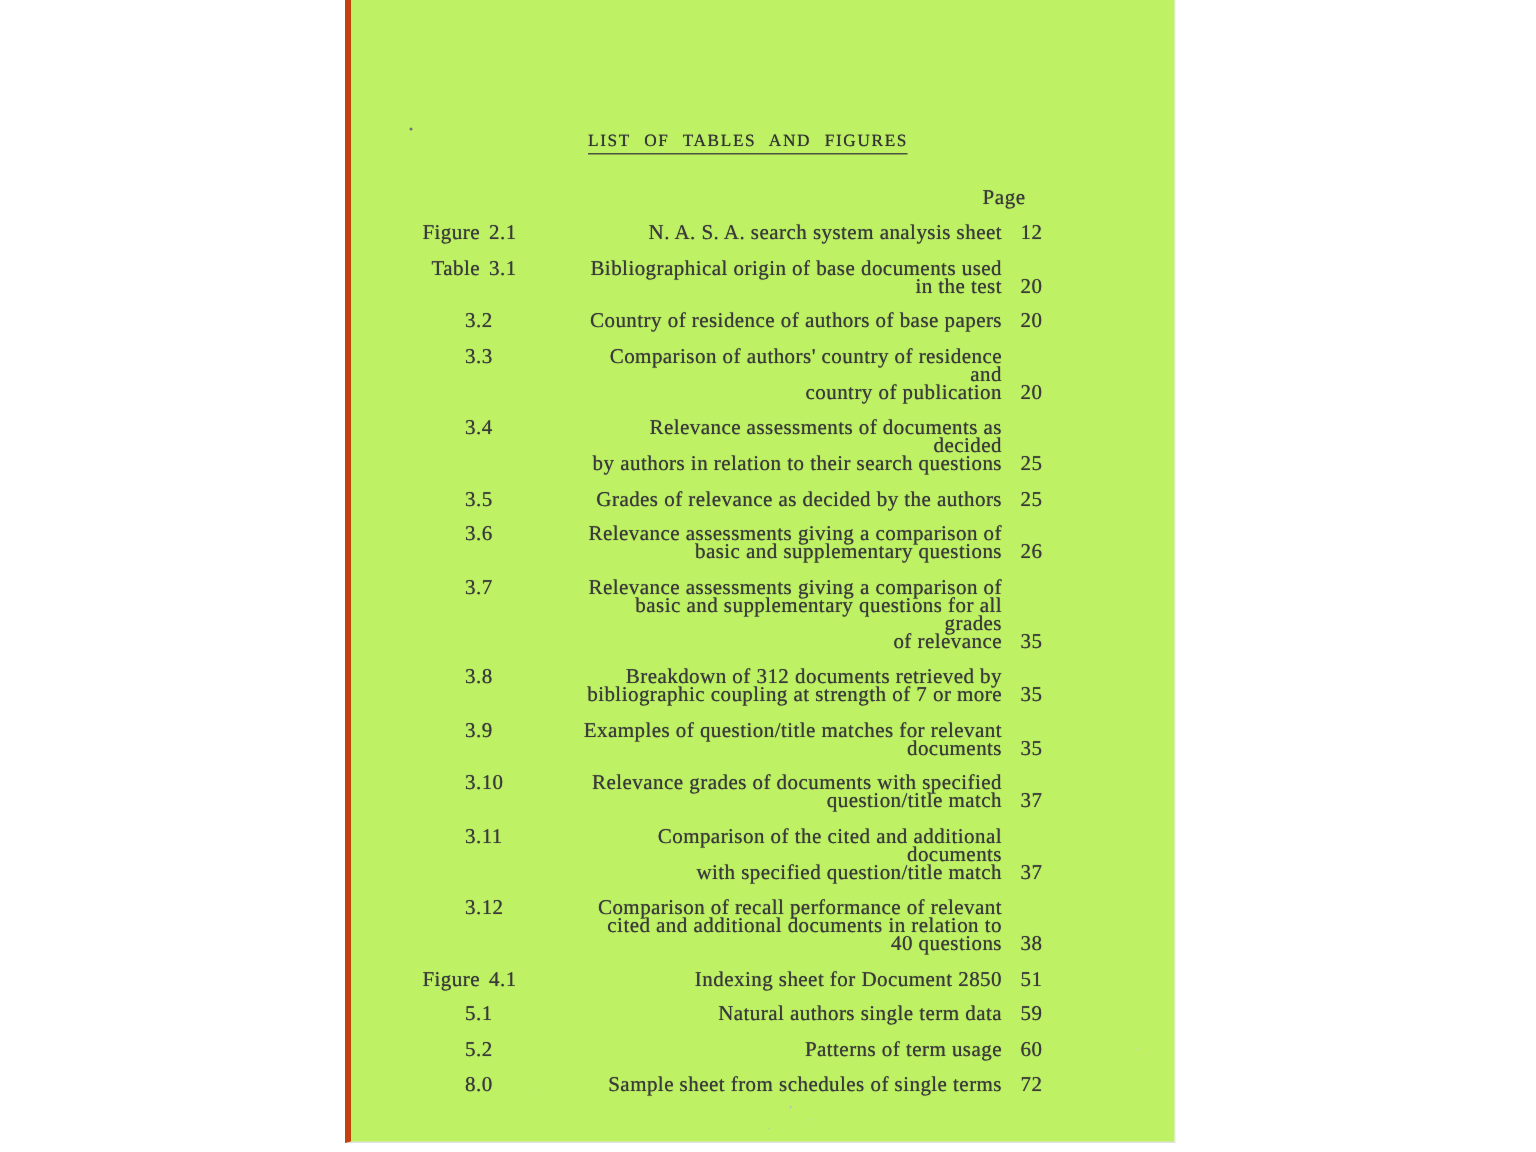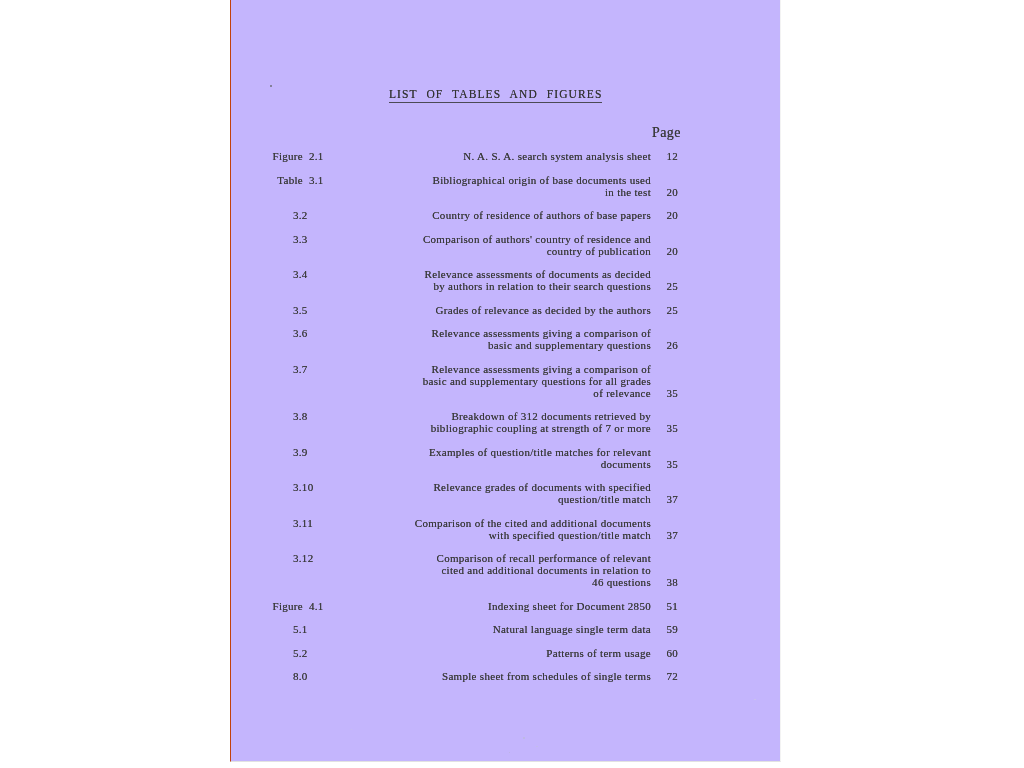--- a/index.html
+++ b/index.html
@@ -16,23 +16,23 @@
     width: 1024px;
     height: 768px;
     background: #ffffff;
   }
   .sheet {
     position: absolute;
     left: 230px;
     top: 0;
     width: 549px;
     height: 761px;
-    background: #c4b5fd;
+    background: #bef264;
     border-bottom: 1px solid #e2e2e2;
-    border-left: 1px solid #c2410c;
+    border-left: 4px solid #c2410c;
     border-right: 1px solid #f3f3f3;
     color: #3a3a3a;
     text-shadow: 0 0 0.6px rgba(58,58,58,0.85);
   }
   .doc-title {
     position: absolute;
     left: 158px;
     top: 88px;
     font-size: 11.5px;
     letter-spacing: 1.1px;
@@ -44,24 +44,24 @@
   }
   .page-head {
     position: absolute;
     left: 421px;
     top: 125px;
     font-size: 14px;
     letter-spacing: 0.4px;
   }
   .toc {
     position: absolute;
-    left: 0;
+    left: 14px;
     top: 150px;
     width: 549px;
-    font-size: 11px;
+    font-size: 14px;
     line-height: 12px;
     letter-spacing: 0.3px;
   }
   .entry {
     display: grid;
     grid-template-columns: 140px 280px 1fr;
     margin-bottom: 11.5px;
   }
   .lbl {
     display: flex;
@@ -227,39 +227,39 @@
     <div class="pg">37</div>
   </div>
 
   <div class="entry sub">
     <div class="lbl">
       <span class="typ"></span>
       <span class="num">3.12</span>
     </div>
     <div class="desc">Comparison of recall performance of relevant
 cited and additional documents in relation to
-46 questions</div>
+40 questions</div>
     <div class="pg">38</div>
   </div>
 
   <div class="entry">
     <div class="lbl">
       <span class="typ">Figure</span>
       <span class="num">4.1</span>
     </div>
     <div class="desc">Indexing sheet for Document 2850</div>
     <div class="pg">51</div>
   </div>
 
   <div class="entry sub">
     <div class="lbl">
       <span class="typ"></span>
       <span class="num">5.1</span>
     </div>
-    <div class="desc">Natural language single term data</div>
+    <div class="desc">Natural authors single term data</div>
     <div class="pg">59</div>
   </div>
 
   <div class="entry sub">
     <div class="lbl">
       <span class="typ"></span>
       <span class="num">5.2</span>
     </div>
     <div class="desc">Patterns of term usage</div>
     <div class="pg">60</div>

